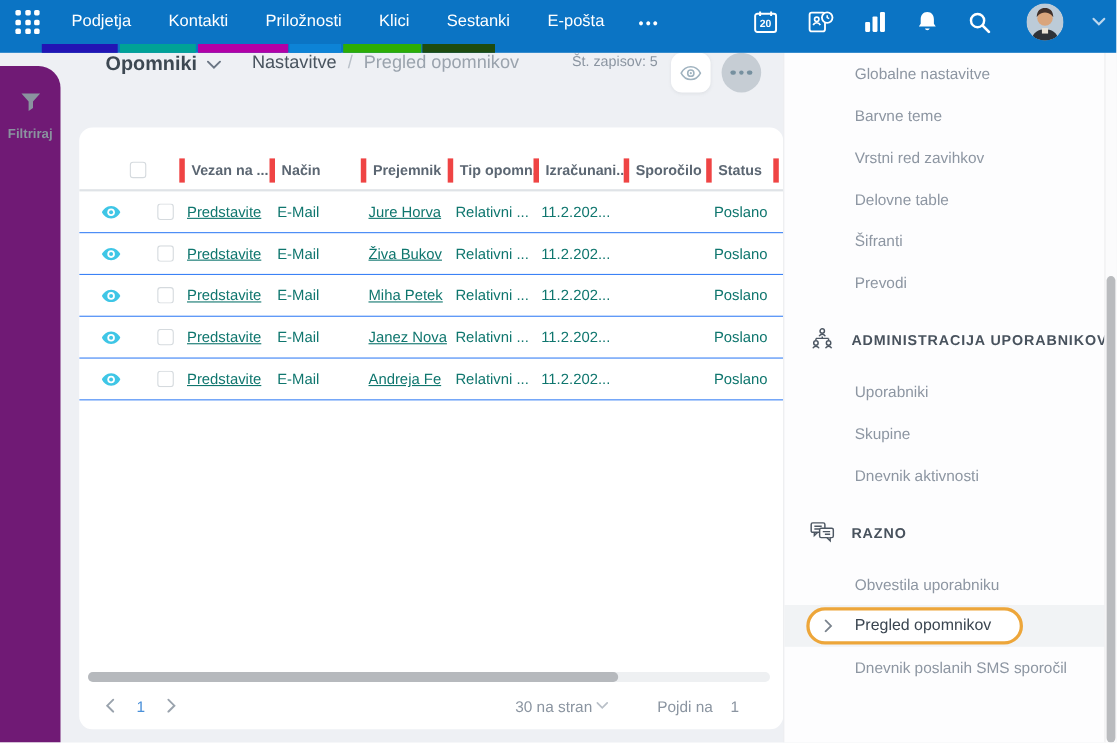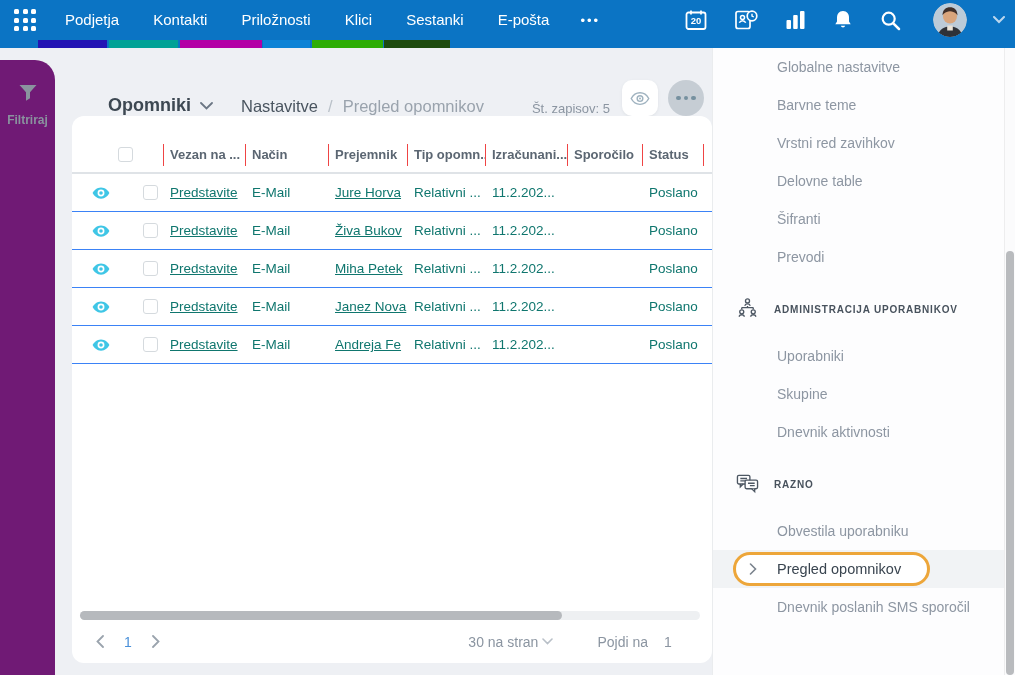--- a/index.html
+++ b/index.html
@@ -18,57 +18,57 @@
   .nav-ic { display:flex; align-items:center; cursor:pointer; }
   .avatar-wrap { width:34px; height:34px; border-radius:50%; overflow:hidden; margin-left:6px; }
   .tab-strip { position:absolute; left:0; bottom:0; width:100%; height:8px; }
   .tab-strip .seg { position:absolute; top:0; height:8px; display:block; }
 
   
   .filter-panel { position:absolute; left:0; top:60px; bottom:0; width:55px; background:#701a75; border-radius:0 20px 0 0; display:flex; flex-direction:column; align-items:center; padding-top:24px; z-index:2; }
   .filter-label { margin-top:7px; font-size:12px; font-weight:700; color:#8a939f; }
 
   
-  .page-header { position:absolute; left:72px; top:48px; width:640px; height:68px; display:flex; align-items:flex-end; padding:0 8px 0 36px; z-index:1; }
+  .page-header { position:absolute; left:60px; top:48px; width:640px; height:68px; display:flex; align-items:flex-start; padding:0 8px 0 36px; z-index:1; }
   .page-title { font-size:18px; font-weight:700; color:#3d4852; cursor:pointer; display:flex; align-items:center; gap:9px; }
   .bc-parent { margin-left:28px; font-size:16.5px; color:#49545f; cursor:pointer; }
   .bc-sep { margin:0 10px; font-size:16.5px; color:#b9c0c8; }
   .bc-current { font-size:16.5px; color:#9aa3ad; }
   .rec-count { margin-left:auto; font-size:13px; color:#8b95a1; white-space:nowrap; }
   .btn-eye { width:36px; height:36px; margin-left:12px; background:#fff; border:none; border-radius:10px; display:flex; align-items:center; justify-content:center; box-shadow:0 1px 3px rgba(120,130,140,.12); cursor:pointer; }
   .btn-dots { width:36px; height:36px; margin-left:10px; background:#c6cdd4; border:none; border-radius:50%; display:flex; align-items:center; justify-content:center; gap:3px; cursor:pointer; }
   .btn-dots i { width:4.5px; height:4.5px; border-radius:50%; background:#76909f; }
 
   
   .card { position:absolute; left:72px; top:116px; width:640px; height:547px; background:#fff; border-radius:12px; overflow:hidden; z-index:1; }
   .thead, .trow { display:grid; grid-template-columns:40px 51px 82px 83px 79px 78px 82px 75px 61px minmax(0,1fr); align-items:center; }
   .thead { height:37px; margin-top:21px; border-bottom:2px solid #dfe3e7; font-size:13px; font-weight:700; color:#5b6672; }
   .thead .hc { height:22px; display:flex; align-items:center; padding-left:6px; white-space:nowrap; overflow:hidden; }
-  .thead .hc.sep { border-left:1px solid #ef4444; }
+  .thead .hc.sep { border-left:5px solid #ef4444; }
   .trow { height:38px; border-bottom:1px solid #3b82f6; font-size:13.5px; color:#0f766e; }
   .c { padding-left:7px; white-space:nowrap; overflow:hidden; }
   .c.link { text-decoration:underline; cursor:pointer; }
   .c-eye { padding-left:20px; display:flex; align-items:center; cursor:pointer; }
   .c-check { padding-left:31px; display:flex; align-items:center; }
   .checkbox { width:15px; height:15px; border:1.5px solid #d5dade; border-radius:3px; background:#fff; cursor:pointer; }
 
   .hscroll { position:absolute; left:8px; bottom:43px; width:620px; height:9px; background:#eef0f2; border-radius:5px; }
   .hscroll .thumb { width:482px; height:9px; background:#b6b9bd; border-radius:5px; cursor:pointer; }
 
   .pager { position:absolute; left:0; right:0; bottom:0; height:43px; display:flex; align-items:center; padding:0 30px 0 20px; }
   .pg-btn { background:none; border:none; display:flex; align-items:center; cursor:pointer; padding:4px; }
   .pg-num { margin:0 16px; font-size:14px; color:var(--page_number_blue,#4a90d9); cursor:pointer; }
   .pg-size { margin-left:auto; font-size:14px; color:#8b95a1; cursor:pointer; display:flex; align-items:center; gap:4px; }
   .pg-goto { margin-left:44px; font-size:14px; color:#8b95a1; }
   .pg-goto-input { margin-left:16px; width:18px; border:none; background:transparent; font-family:inherit; font-size:14px; color:#8b95a1; }
 
   
   .sidebar { position:absolute; left:712px; top:48px; width:303px; bottom:0; background:#fdfdfe; border-left:1px solid #eaecee; z-index:3; }
   .side-item { height:38px; display:flex; align-items:center; padding-left:64px; font-size:14px; color:#8d96a2; cursor:pointer; position:relative; }
-  .side-section { height:38px; margin-top:14px; display:flex; align-items:center; padding-left:23px; gap:15px; font-size:10px; font-weight:700; color:#48525d; letter-spacing:.8px; }
+  .side-section { height:38px; margin-top:14px; display:flex; align-items:center; padding-left:23px; gap:15px; font-size:13px; font-weight:700; color:#48525d; letter-spacing:.8px; }
   .side-section + .side-item { margin-top:9px; }
   .side-item.selected { background:#f1f3f5; color:#3a4550; font-size:14.5px; }
   .side-chevron { display:none; }
   .side-item.selected .side-chevron { display:flex; position:absolute; left:36px; top:13px; z-index:1; }
   .side-label { position:relative; z-index:1; white-space:nowrap; }
   .ring { display:none; }
   .side-item.highlighted .ring { display:block; position:absolute; left:20px; top:2px; width:197px; height:34px; border:3.5px solid var(--highlight_orange,#eda63a); border-radius:17px; background:#fff; z-index:0; }
   .vtrack { position:absolute; right:0; top:0; bottom:0; width:11px; background:#fbfbfc; border-left:1px solid #ededee; }
   .vthumb { position:absolute; right:1px; top:203px; bottom:0; width:8px; background:#b9bbbe; border-radius:4px; cursor:pointer; }
 </style>

